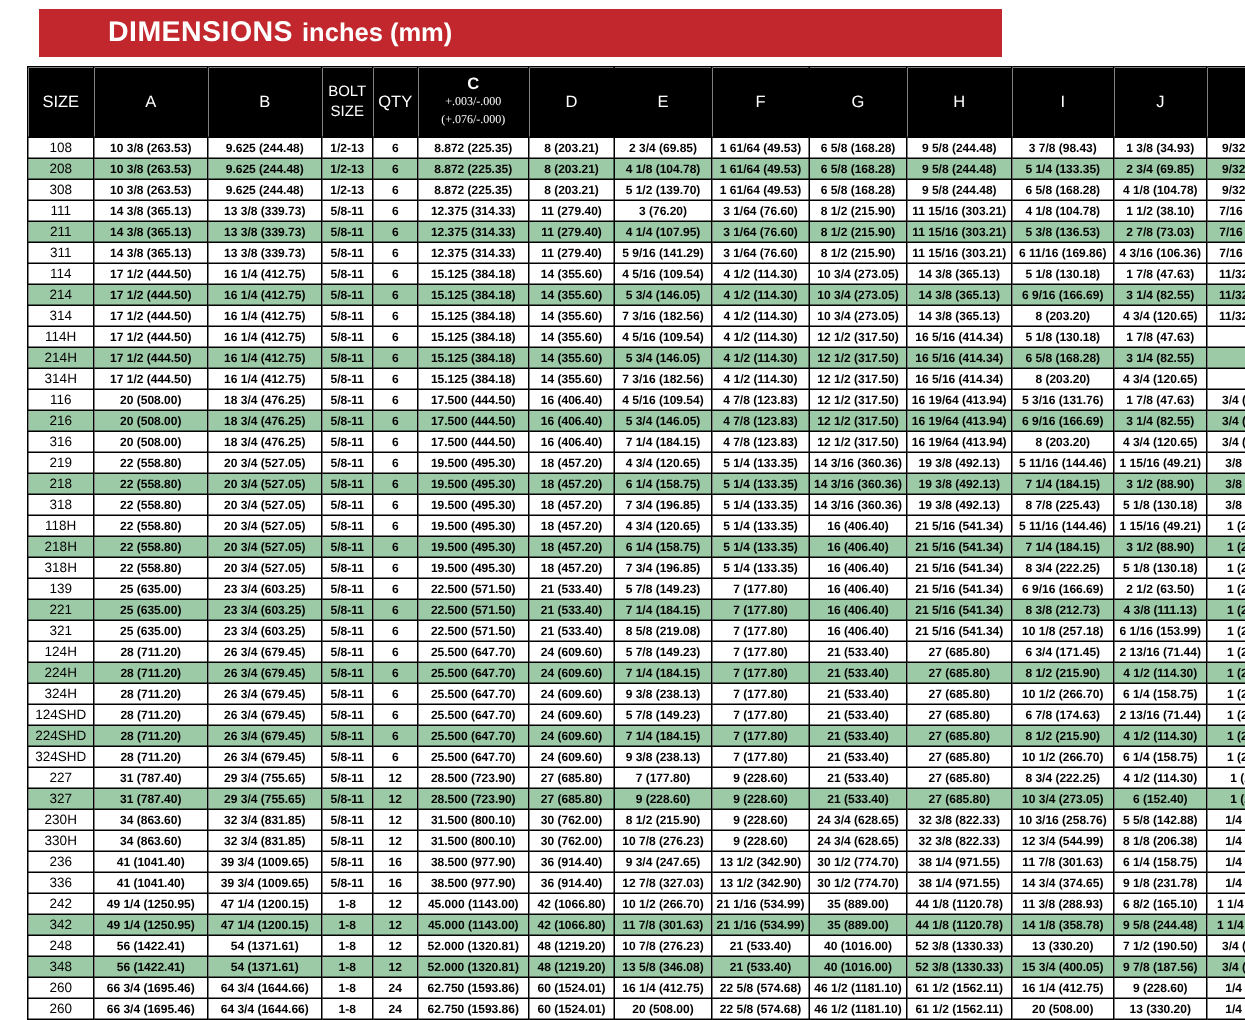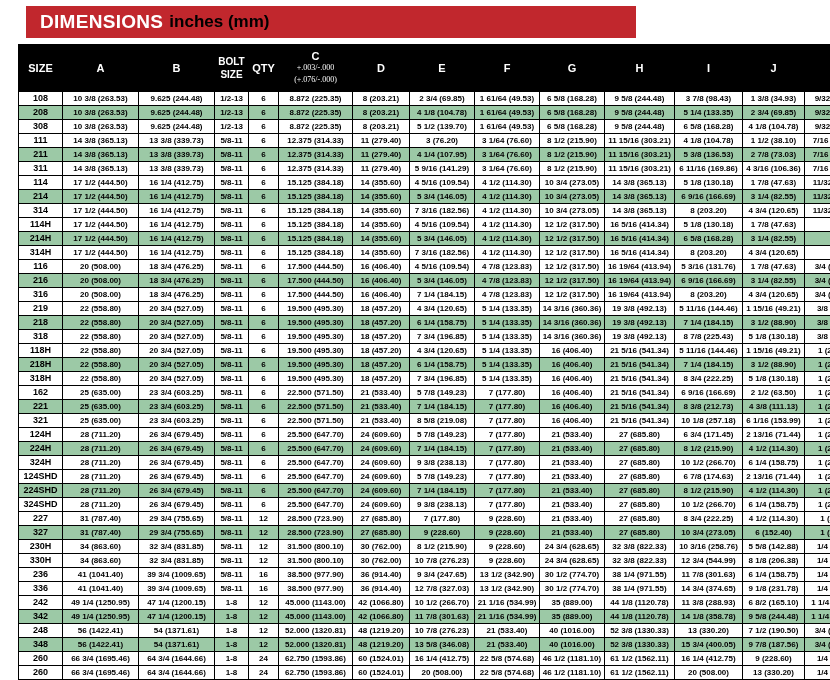--- a/index.html
+++ b/index.html
@@ -9,57 +9,57 @@
     font-family:"Liberation Sans", sans-serif;
     -webkit-font-smoothing:none;
   }
   .page{width:830px;height:680px;position:relative;overflow:hidden;}
 
   
   .titlebar{
     margin:6px 0 0 26px;
     width:610px;height:32px;
     background:#c1272d;
-    display:flex;align-items:center;
+    display:flex;align-items:center;padding-left:32px;
   }
   .titlebar .t1{
     color:#ffffff;font-weight:bold;font-size:19px;
     letter-spacing:.3px;margin-left:14px;
   }
   .titlebar .t2{
-    color:#000000;font-weight:bold;font-size:17px;margin-left:6px;
+    color:#ffffff;font-weight:bold;font-size:17px;margin-left:6px;
   }
 
   
   .tablewrap{margin:6px 0 0 18px;width:795px;}
   table{border-collapse:collapse;width:795px;table-layout:fixed;}
   th,td{
     border:1px solid #000;
     font-size:8px;
     text-align:center;
     vertical-align:middle;
     padding:0;
     height:13px;
     line-height:11px;
     overflow:hidden;
     white-space:nowrap;
   }
   thead th{
     background:#000000;color:#ffffff;
-    font-weight:bold;font-size:11px;
+    font-weight:normal;font-size:11px;
     height:46px;
   }
   thead th.cspec{font-size:9px;line-height:12px;font-weight:bold;}
   thead th.cspec .big{font-size:11px;display:block;}
   thead th.cspec .sm{font-size:8px;display:block;font-weight:normal;font-family:Liberation Serif, serif;}
   thead th.two{font-size:10px;line-height:13px;margin-top:16px;}
 
   tbody td{background:#ffffff;color:#000;font-weight:bold;}
   tbody tr.shaded td{background:#9cc9a6;}
-  tbody td.size{font-weight:bold;font-size:9px;margin-top:12px;}
+  tbody td.size{font-weight:normal;font-size:9px;margin-top:12px;}
 
   
   col.c0{width:44px}
   col.c1{width:76px}
   col.c2{width:76px}
   col.c3{width:34px}
   col.c4{width:30px}
   col.c5{width:74px}
   col.c6{width:57px}
   col.c7{width:65px}
@@ -454,21 +454,21 @@
             <td>18 (457.20)</td>
             <td>7 3/4 (196.85)</td>
             <td>5 1/4 (133.35)</td>
             <td>16 (406.40)</td>
             <td>21 5/16 (541.34)</td>
             <td>8 3/4 (222.25)</td>
             <td>5 1/8 (130.18)</td>
             <td>1 (25.40)</td>
           </tr>
           <tr>
-            <td class="size">162</td>
+            <td class="size">139</td>
             <td>25 (635.00)</td>
             <td>23 3/4 (603.25)</td>
             <td>5/8-11</td>
             <td>6</td>
             <td>22.500 (571.50)</td>
             <td>21 (533.40)</td>
             <td>5 7/8 (149.23)</td>
             <td>7 (177.80)</td>
             <td>16 (406.40)</td>
             <td>21 5/16 (541.34)</td>

